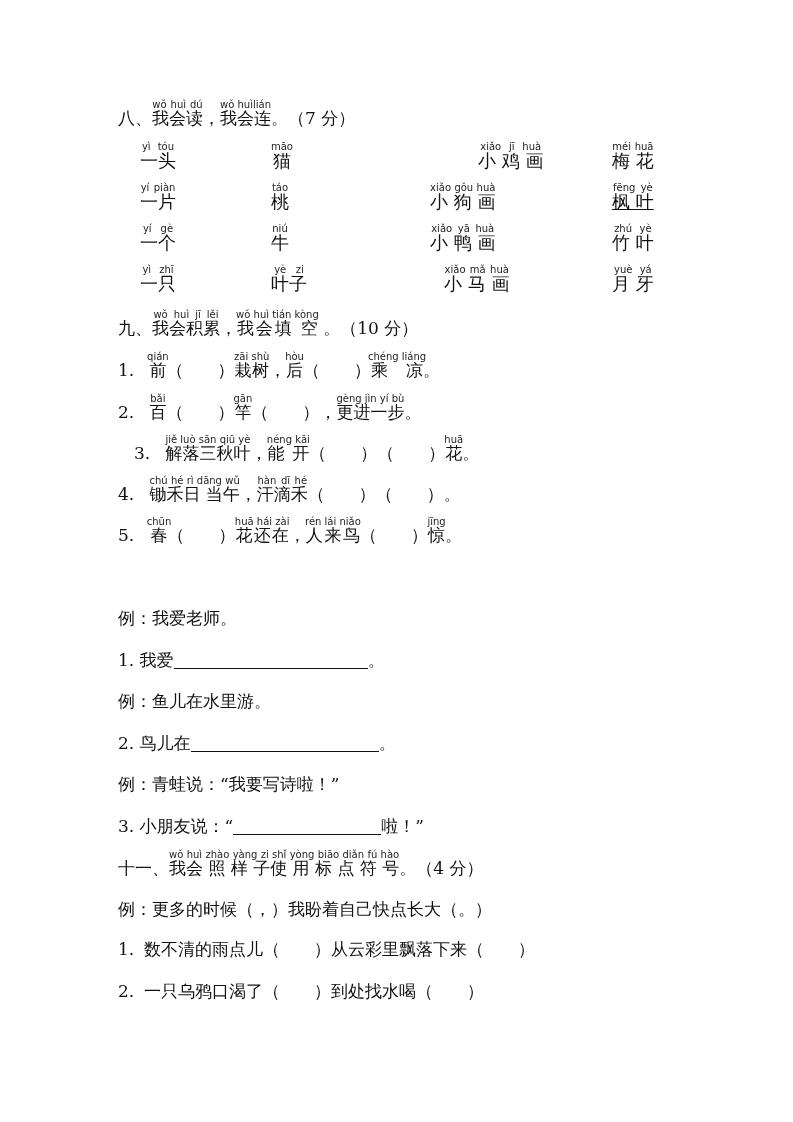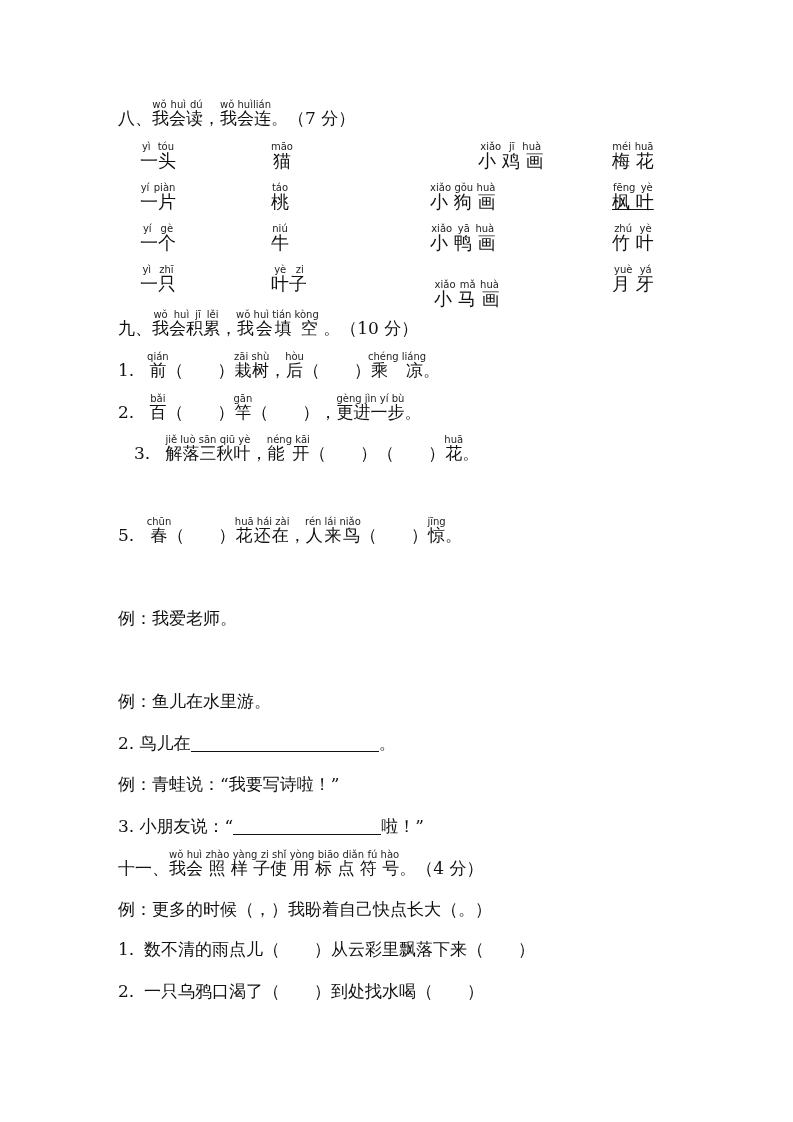--- a/index.html
+++ b/index.html
@@ -45,21 +45,21 @@
     </div>
     <div class="grid-row" style="top:224px;">
       <ruby class="cell" style="left:140px;"><span>一个</span><rt>yí gè</rt></ruby>
       <ruby class="cell" style="left:271px;"><span>牛</span><rt>niú</rt></ruby>
       <ruby class="cell" style="left:430px;"><span>小 鸭 画</span><rt>xiǎo yā huà</rt></ruby>
       <ruby class="cell" style="left:612px;"><span>竹 叶</span><rt>zhú yè</rt></ruby>
     </div>
     <div class="grid-row" style="top:265px;">
       <ruby class="cell" style="left:140px;"><span>一只</span><rt>yì zhī</rt></ruby>
       <ruby class="cell" style="left:271px;"><span>叶子</span><rt>yè zi</rt></ruby>
-      <ruby class="cell" style="left:434px;margin-top:15px;"><span>小 马 画</span><rt>xiǎo mǎ huà</rt></ruby>
+      <ruby class="cell" style="left:444px;"><span>小 马 画</span><rt>xiǎo mǎ huà</rt></ruby>
       <ruby class="cell" style="left:612px;"><span>月 牙</span><rt>yuè yá</rt></ruby>
     </div>
   </div>
 
   <div class="line sec-title" style="top:310px;">
     <span>九、</span><ruby><span>我会积累</span><rt>wǒ huì jī lěi</rt></ruby><span>，</span><ruby><span>我会填 空</span><rt>wǒ huì tián kòng</rt></ruby><span> 。（10 分）</span>
   </div>
 
   <div class="line" style="top:352px;">
     <span class="num">1.</span>
@@ -69,28 +69,35 @@
   <div class="line" style="top:394px;">
     <span class="num">2.</span>
     <ruby><span>百</span><rt>bǎi</rt></ruby><span>（　　）</span><ruby><span>竿</span><rt>gān</rt></ruby><span>（　　）</span><span>，</span><ruby><span>更进一步</span><rt>gèng jìn yí bù</rt></ruby><span>。</span>
   </div>
 
   <div class="line" style="top:435px;margin-left:16px;">
     <span class="num">3.</span>
     <ruby><span>解落三秋叶</span><rt>jiě luò sān qiū yè</rt></ruby><span>，</span><ruby><span>能 开</span><rt>néng kāi</rt></ruby><span>（　　）</span><span>（　　）</span><ruby><span>花</span><rt>huā</rt></ruby><span>。</span>
   </div>
 
+  <div class="line" style="top:476px;">
+    <span class="num">4.</span>
+    <ruby><span>锄禾日 当午</span><rt>chú hé rì dāng wǔ</rt></ruby><span>，</span><ruby><span>汗滴禾</span><rt>hàn dī hé</rt></ruby><span>（　　）</span><span>（　　）</span><span>。</span>
+  </div>
 
   <div class="line" style="top:517px;">
     <span class="num">5.</span>
     <ruby><span>春</span><rt>chūn</rt></ruby><span>（　　）</span><ruby><span>花还在</span><rt>huā hái zài</rt></ruby><span>，</span><ruby><span>人来鸟</span><rt>rén lái niǎo</rt></ruby><span>（　　）</span><ruby><span>惊</span><rt>jīng</rt></ruby><span>。</span>
   </div>
 
 
   <div class="line" style="top:607px;">例：我爱老师。</div>
+  <div class="line" style="top:649px;">
+    <span>1.  我爱</span><span class="underline" style="width:194px;"></span><span>。</span>
+  </div>
   <div class="line" style="top:690px;">例：鱼儿在水里游。</div>
   <div class="line" style="top:732px;">
     <span>2.  鸟儿在</span><span class="underline" style="width:188px;"></span><span>。</span>
   </div>
   <div class="line" style="top:773px;">例：青蛙说：“我要写诗啦！”</div>
   <div class="line" style="top:815px;">
     <span>3.  小朋友说：“</span><span class="underline" style="width:148px;"></span><span>啦！”</span>
   </div>
 
   <div class="line sec-title" style="top:850px;">

